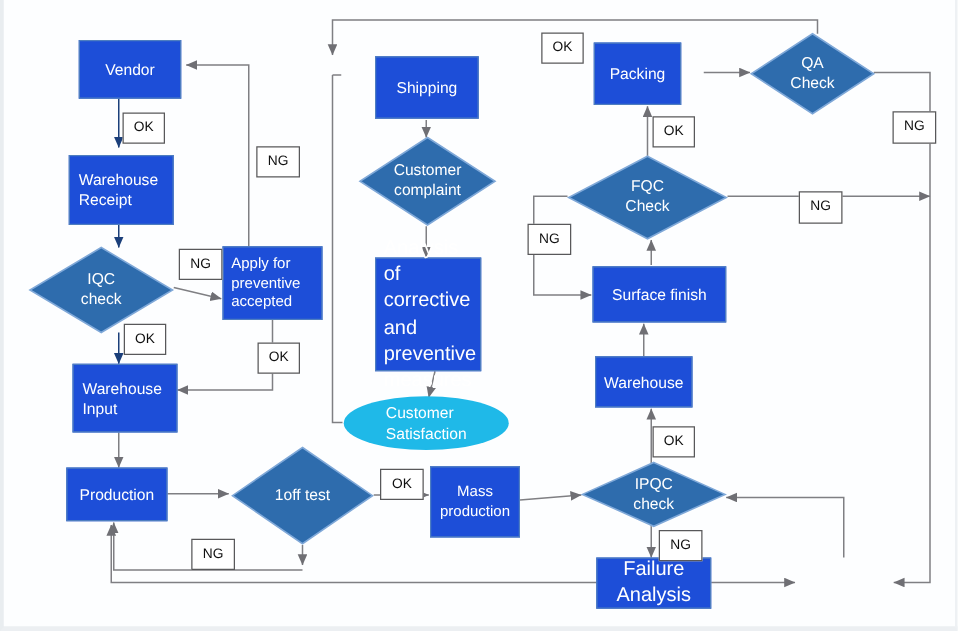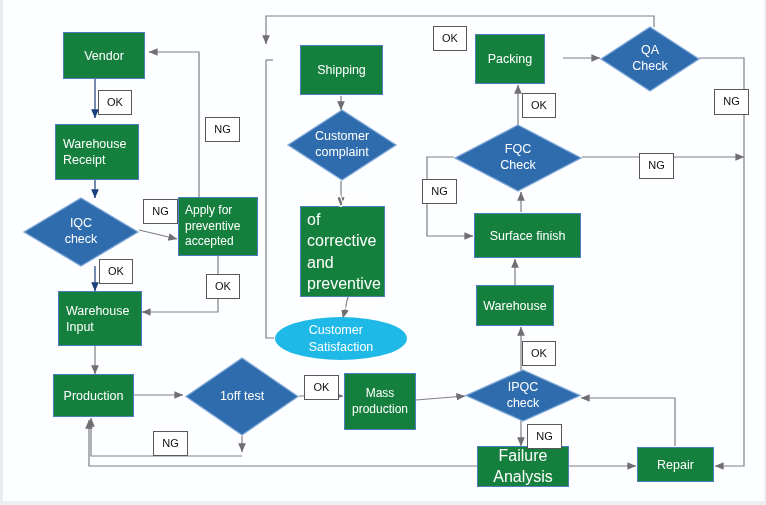--- a/index.html
+++ b/index.html
@@ -15,21 +15,21 @@
     background:#fdfeff;
     overflow:hidden;
     border-left:3px solid #e9edf0;
     border-right:2px solid #eef1f4;
     border-bottom:4px solid #eceff2;
     box-sizing:border-box;
   }
   svg.layer{position:absolute;left:0;top:0;width:766px;height:505px;}
   .node{position:absolute;box-sizing:border-box;display:flex;align-items:center;justify-content:center;text-align:center;color:#ffffff;}
   .rect{
-    background:#15803d;
+    background:#1d4ed8;
     border:1px solid #4e7ec0;
     font-size:12.5px;
     line-height:1.28;
     padding:2px 4px;
   }
   .rect .txt{display:block;width:100%;}
   .rect.left-align{justify-content:flex-start;text-align:left;}
   .diamond-wrap{position:absolute;}
   .diamond-wrap svg{position:absolute;left:0;top:0;overflow:visible;}
   .diamond-label{
@@ -197,23 +197,20 @@
     </div>
   </div>
 
   <div class="node rect" style="left:474px;top:446px;width:92px;height:41px;font-size:16px;">
     <span class="txt">
       <span>Failure</span><br>
       <span>Analysis</span>
     </span>
   </div>
 
-  <div class="node rect" style="left:634px;top:447px;width:77px;height:35px;">
-    <span class="txt">Repair</span>
-  </div>
 
   <div class="node rect" style="left:473px;top:285px;width:78px;height:41px;">
     <span class="txt">Warehouse</span>
   </div>
 
   <div class="node rect" style="left:471px;top:213px;width:107px;height:45px;">
     <span class="txt">Surface finish</span>
   </div>
 
   <div class="diamond-wrap" style="left:451px;top:124px;width:128px;height:68px;">

